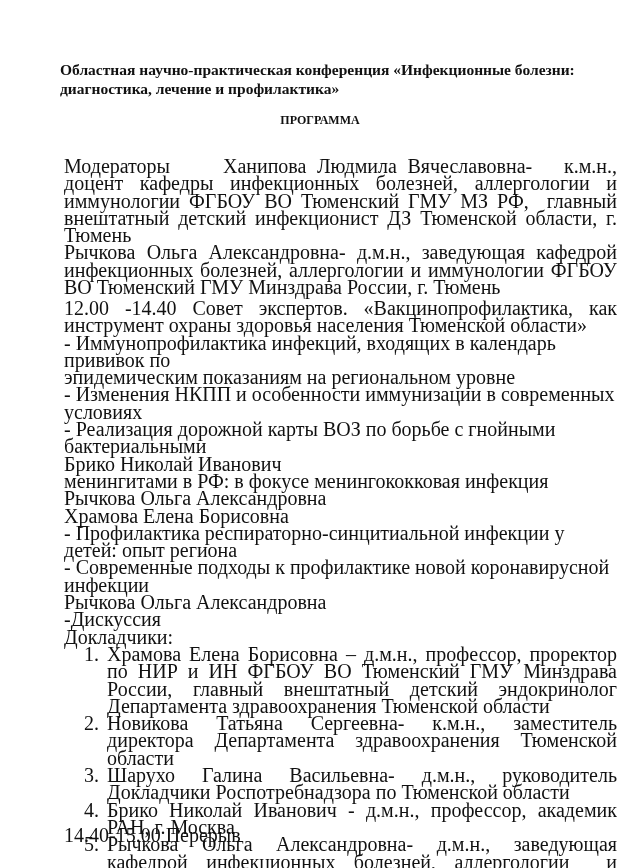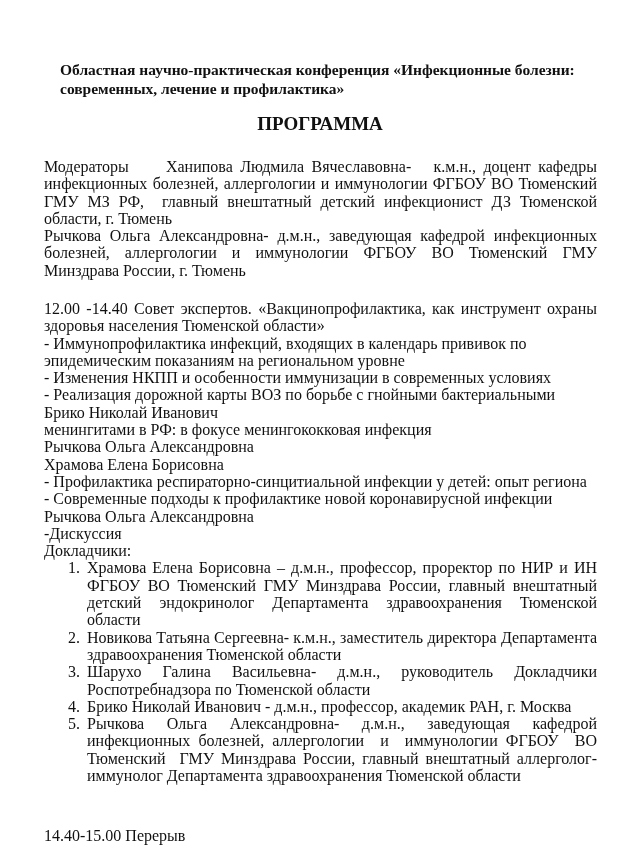--- a/index.html
+++ b/index.html
@@ -7,37 +7,37 @@
     width: 635px; height: 868px; overflow: hidden; position: relative;
     font-family: "Liberation Serif", "DejaVu Serif", serif;
     color: #111;
   }
   .title {
     position: absolute; left: 60px; top: 60px; width: 520px;
     text-align: left; font-weight: bold; font-size: 15.5px; line-height: 19px;
   }
   .prog {
     position: absolute; left: 60px; top: 113px; width: 520px;
-    text-align: center; font-weight: bold; font-size: 19px;
+    text-align: center; font-weight: bold; font-size: 12px;
   }
-  .block { position: absolute; left: 44px; width: 553px; font-size: 16px; line-height: 17.3px; }
+  .block { position: absolute; left: 64px; width: 553px; font-size: 20px; line-height: 17.3px; }
   .just { text-align: justify; text-align-last: left; }
   .mods { top: 158px; }
   .session { top: 300px; }
   .b { font-weight: normal; }
   ol { margin: 0; padding-left: 40px; }
   ol li { text-align: justify; padding-left: 3px; }
   .break { top: 799px; margin-top: 28px; }
 </style>
 </head>
 <body>
 
 <div class="title">
   <div>Областная научно-практическая конференция «Инфекционные болезни:</div>
-  <div>современных, лечение и профилактика»</div>
+  <div>диагностика, лечение и профилактика»</div>
 </div>
 
 <div class="prog">ПРОГРАММА</div>
 
 <div class="block just mods">
   <div style="white-space: pre-wrap;">Модераторы     Ханипова Людмила Вячеславовна-   к.м.н., доцент кафедры инфекционных болезней, аллергологии и иммунологии ФГБОУ ВО Тюменский ГМУ МЗ РФ,  главный внештатный детский инфекционист ДЗ Тюменской области, г. Тюмень</div>
   <div>Рычкова Ольга Александровна- д.м.н., заведующая кафедрой инфекционных болезней, аллергологии и иммунологии ФГБОУ ВО Тюменский ГМУ Минздрава России, г. Тюмень</div>
 </div>
 
 <div class="block session">

